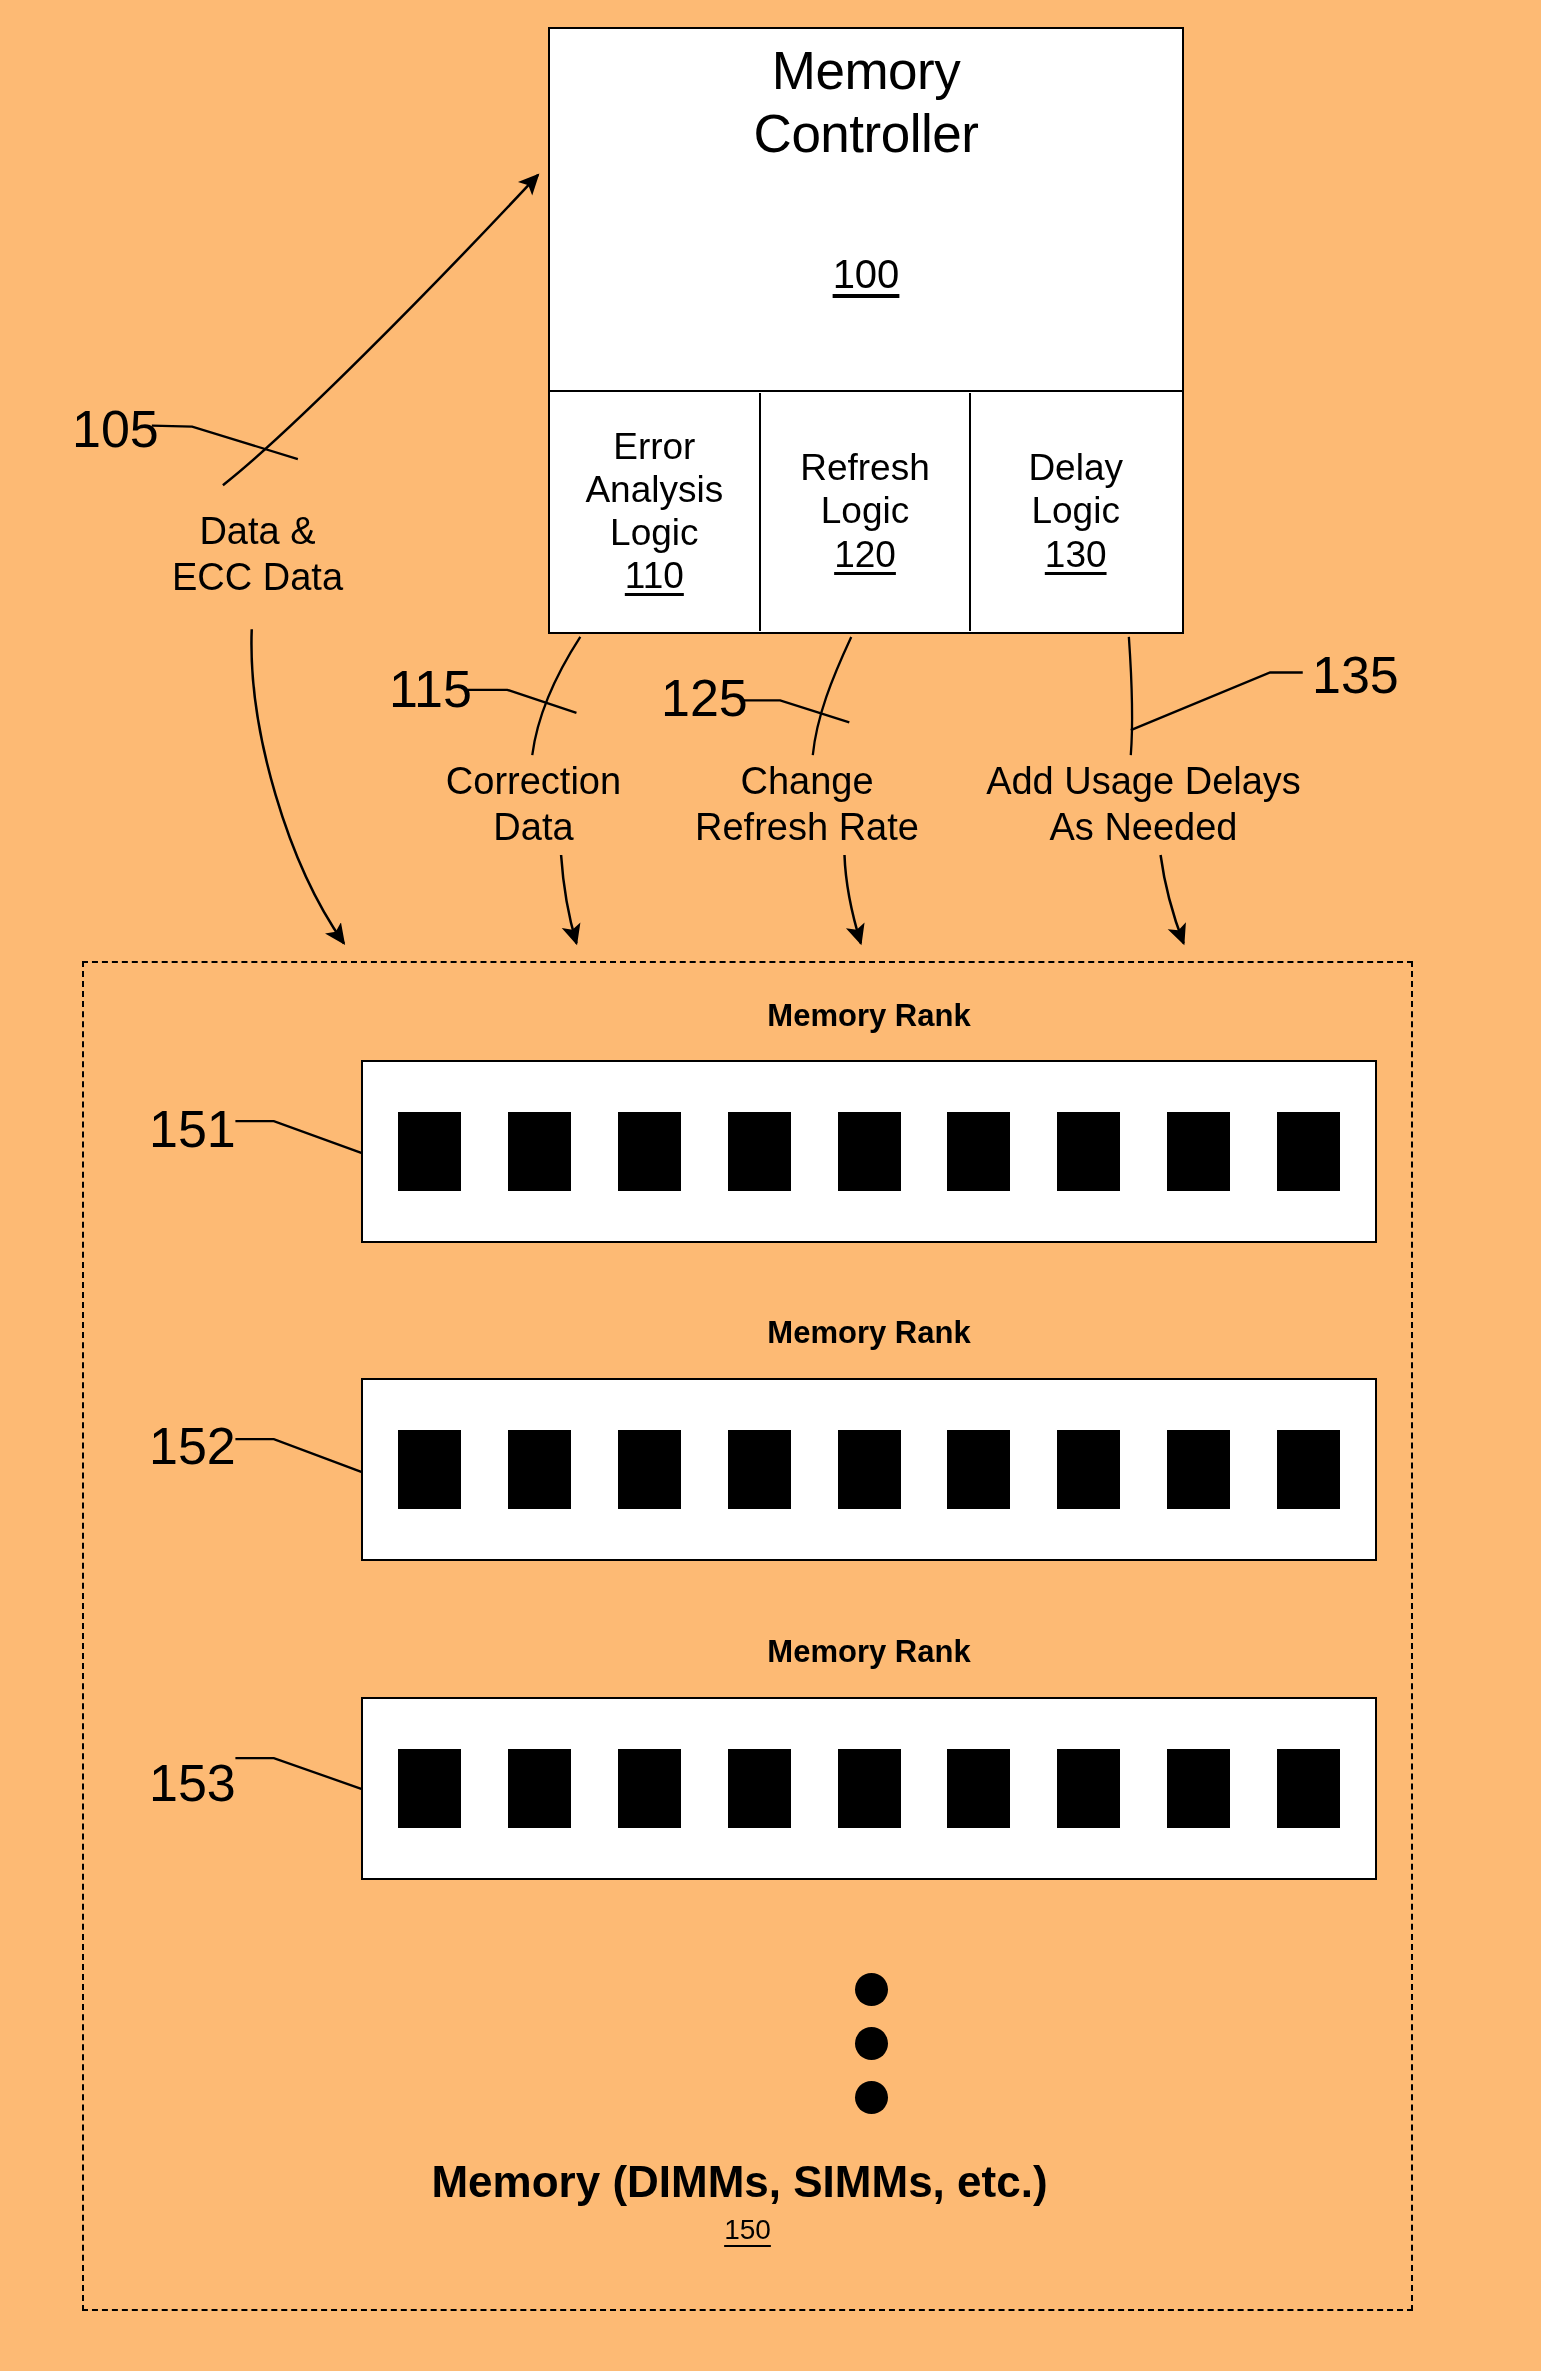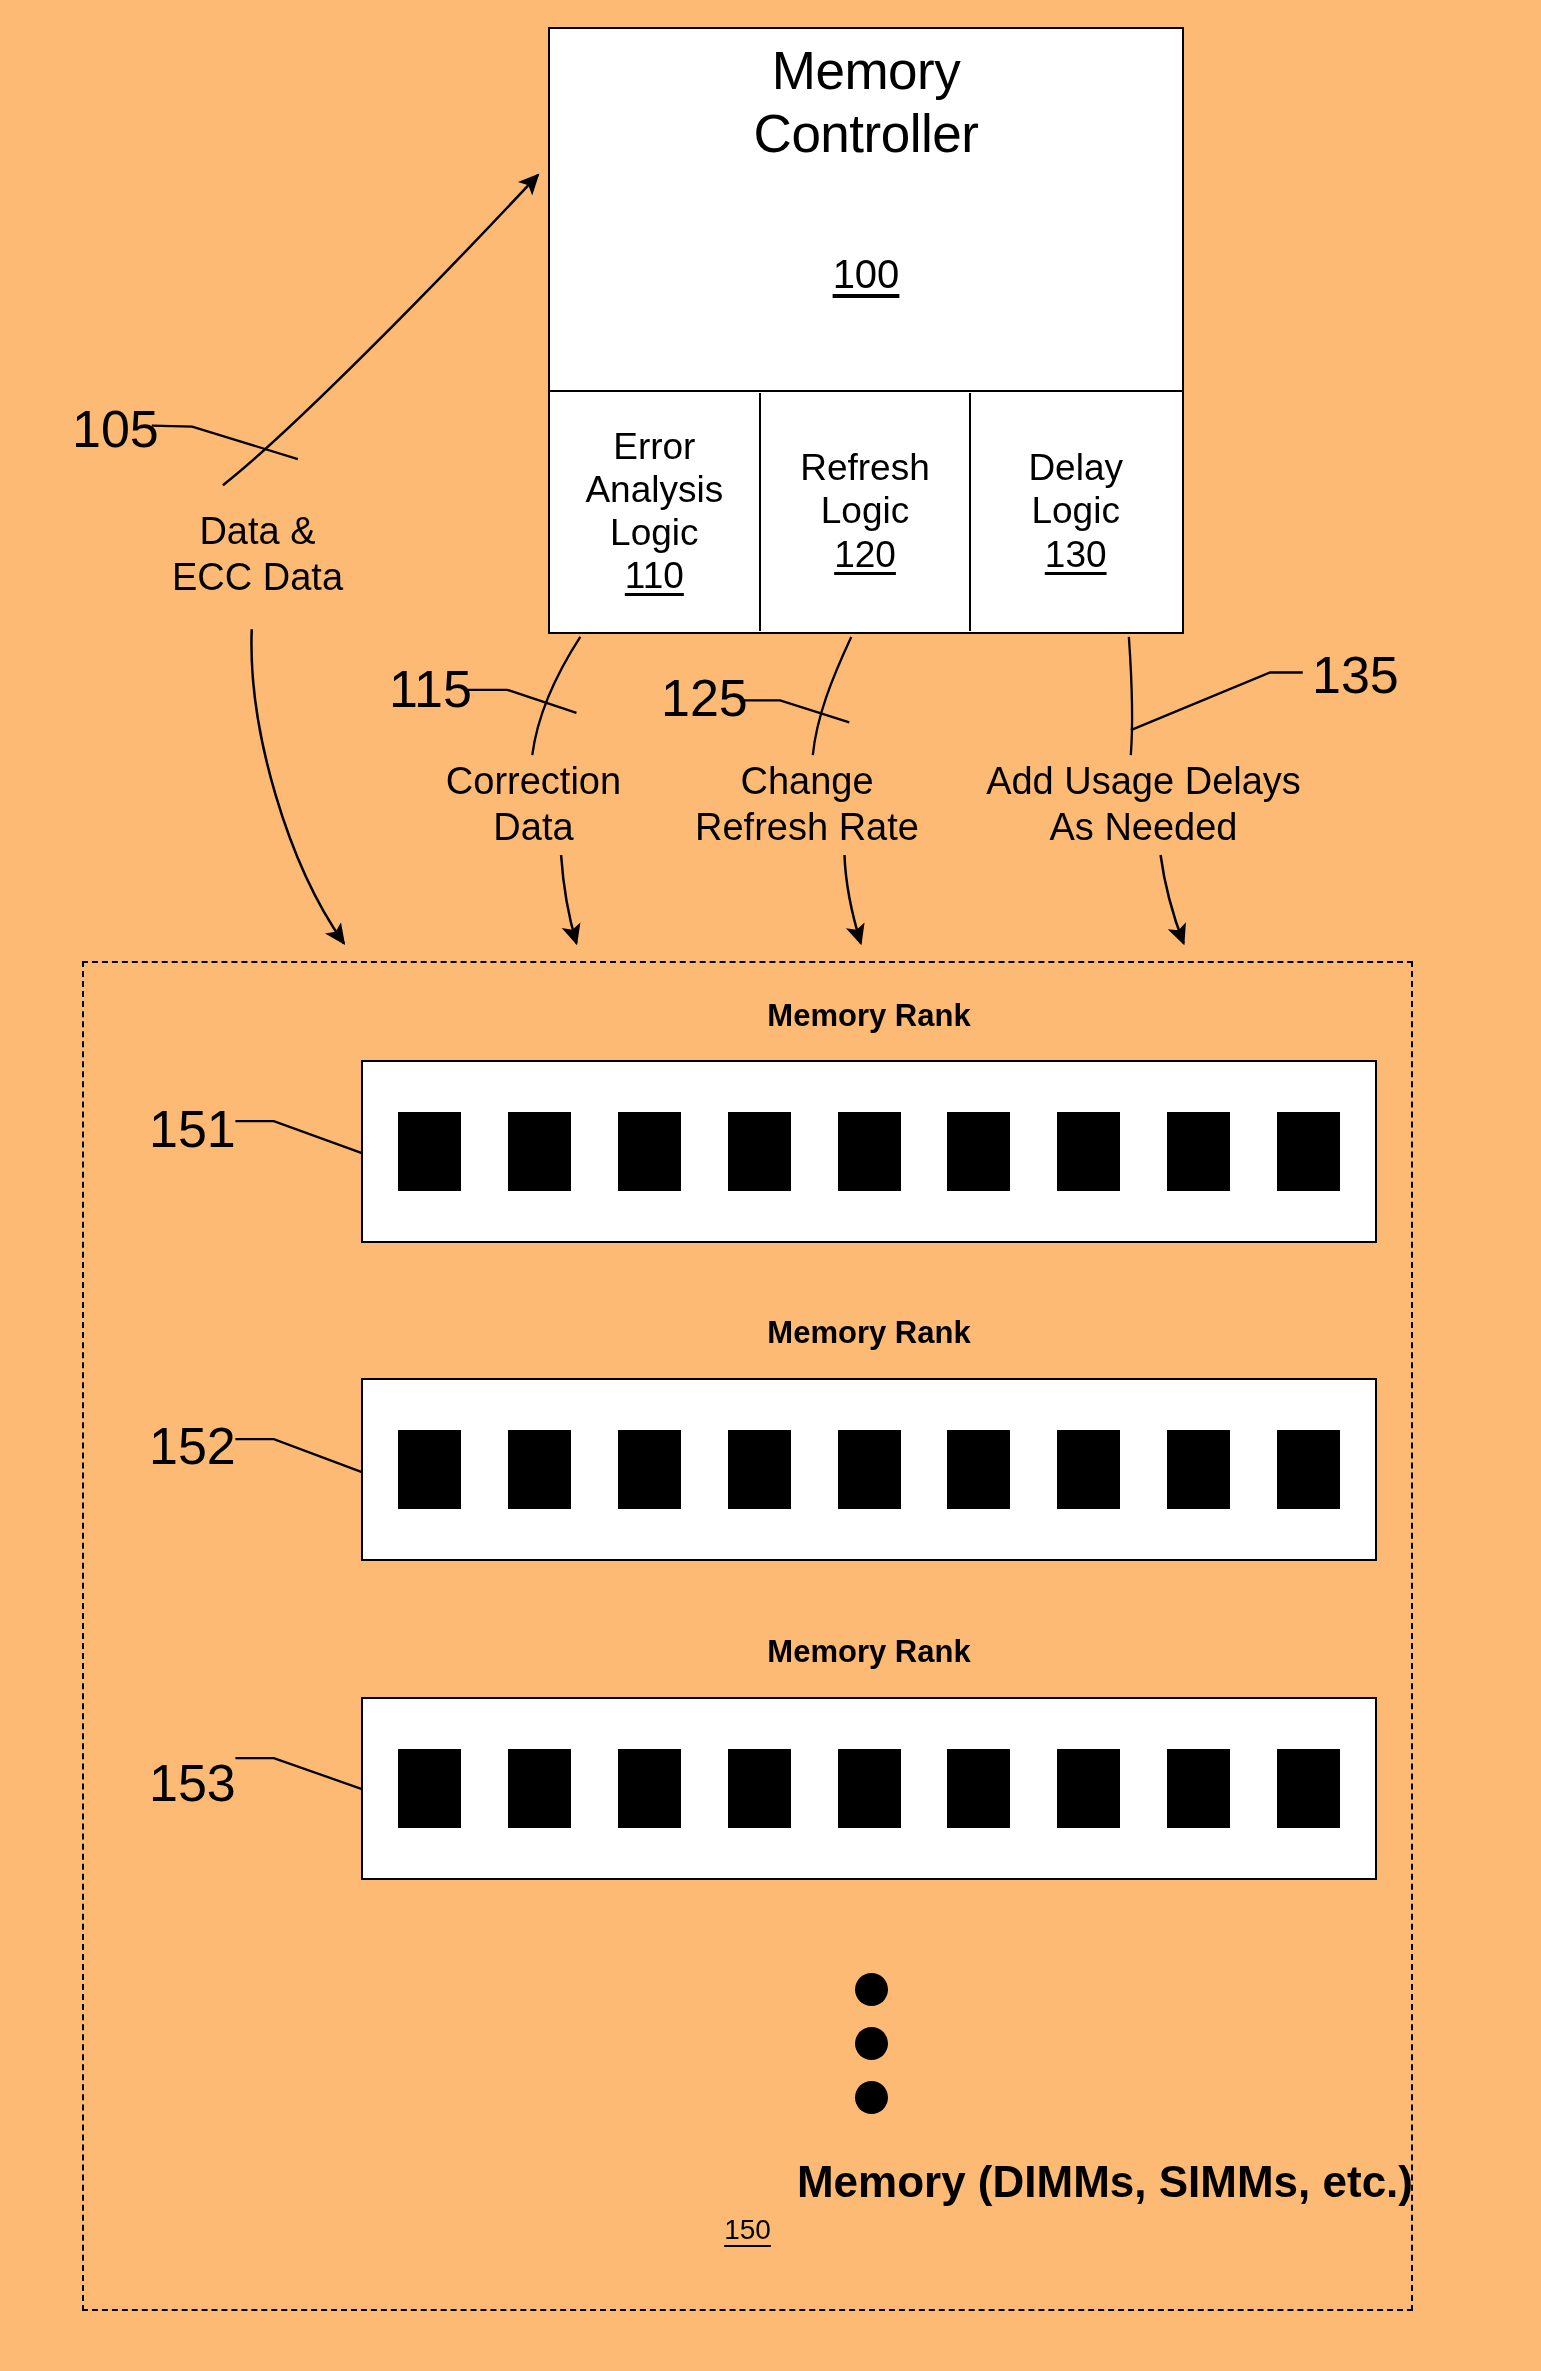--- a/index.html
+++ b/index.html
@@ -161,23 +161,23 @@
     width: 33px; height: 33px;
     border-radius: 50%;
     background: #000;
   }
   #vdot-1 { top: 1973px; }
   #vdot-2 { top: 2027px; }
   #vdot-3 { top: 2081px; }
 
   
   #memory-caption {
-    left: 82px; top: 2157px;
+    left: 74px; top: 2157px;
     width: 1331px;
-    text-align: right;
+    text-align: center;
     font-size: 44px;
     font-weight: bold;
     white-space: nowrap;
   }
   #memory-caption-num {
     left: 82px; top: 2214px;
     width: 1331px;
     text-align: center;
     font-size: 28px;
     text-decoration: underline;

